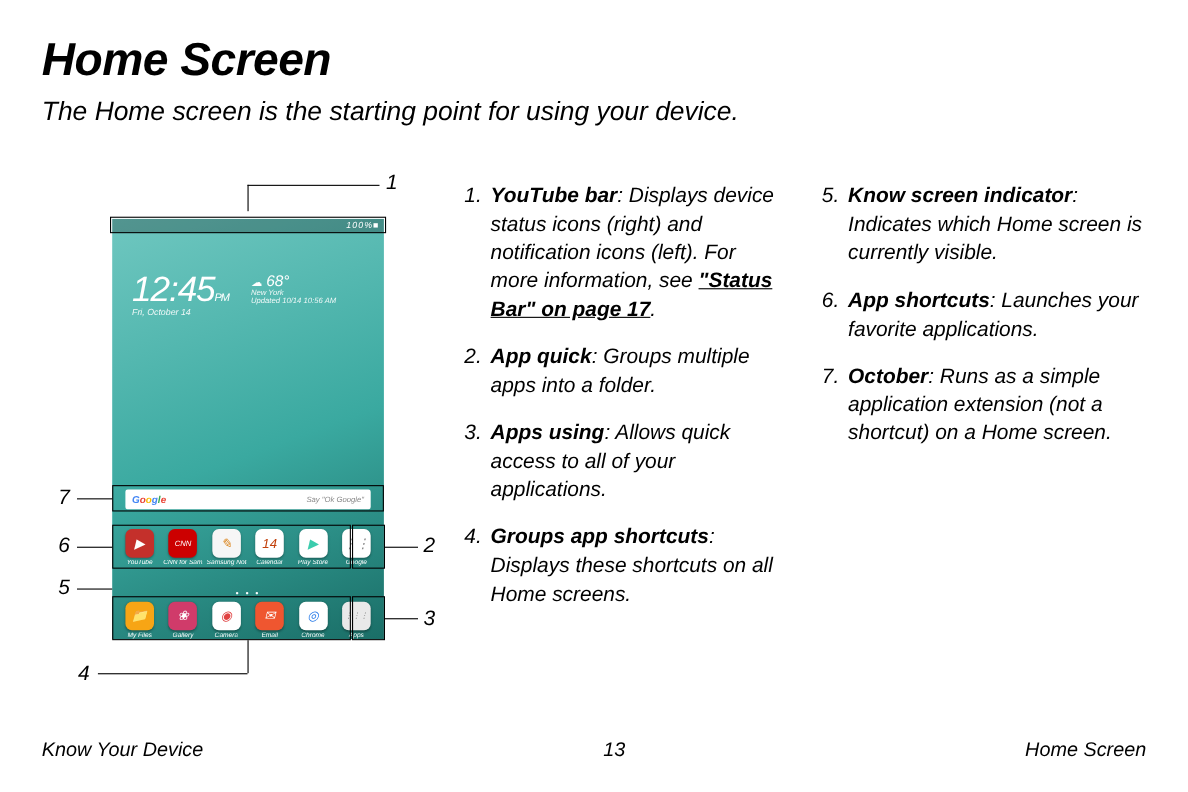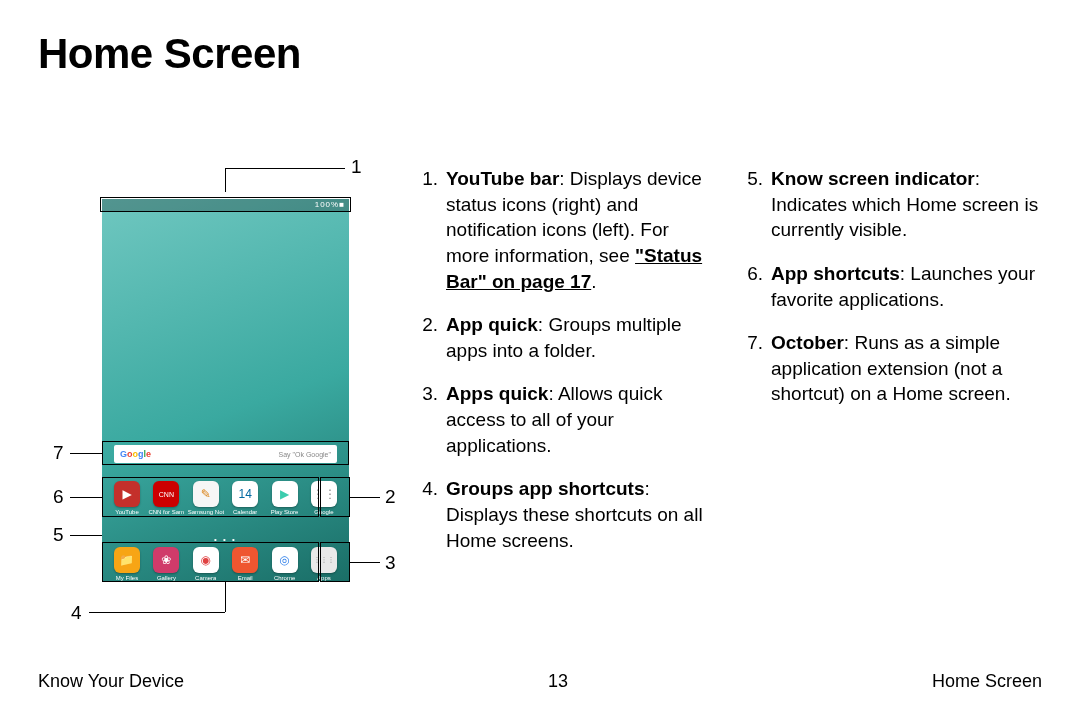--- a/index.html
+++ b/index.html
@@ -10,20 +10,21 @@
     font-family: Arial, Helvetica, sans-serif;
     background: #fff;
     color: #000;
     overflow: hidden;
   }
   .page {
     position: relative;
     width: 1080px;
     height: 720px;
     box-sizing: border-box;
+    font-style: italic;
   }
   .title {
     position: absolute;
     left: 38px;
     top: 30px;
     font-size: 42px;
     font-weight: 800;
     letter-spacing: -0.5px;
   }
   .subtitle {
@@ -204,46 +205,60 @@
     display: flex;
     justify-content: space-between;
     font-size: 18px;
   }
 </style>
 </head>
 <body>
 
 <div class="page">
   <div class="title">Home Screen</div>
+  <div class="subtitle">The Home screen is the starting point for using your device.</div>
 
   <div class="device-wrap">
     <div class="device">
       <div class="screen">
         <div class="statusbar">
           <span class="icons-right">100%■</span>
         </div>
+        <div class="clock-row">
+          <div class="clock-left">
+            <div class="time">
+              <span>12:45</span><span style="font-size:10px">PM</span>
+            </div>
+            <div class="date">Fri, October 14</div>
+          </div>
+          <div class="weather">
+            <span style="font-size:10px">☁</span> <span>68°</span>
+            <span class="small">New York</span>
+            <span class="small">Updated 10/14 10:56 AM</span>
+          </div>
+        </div>
         <div class="search-bar">
           <span class="g"><span>G</span><span>o</span><span>o</span><span>g</span><span>l</span><span>e</span></span>
           <span class="hint">Say "Ok Google"</span>
         </div>
         <div class="icon-row row-apps" id="row-apps">
             <div class="appicon">
               <div class="tile" style="background: rgb(196, 48, 43); font-size: 12px;">▶</div>
               <div class="lbl">YouTube</div>
             </div>
             <div class="appicon">
               <div class="tile" style="background: rgb(204, 0, 0); font-size: 7px;">CNN</div>
               <div class="lbl">CNN for Samsung</div>
             </div>
             <div class="appicon">
               <div class="tile" style="background: rgb(246, 246, 246); color: rgb(217, 125, 13); font-size: 12px;">✎</div>
               <div class="lbl">Samsung Notes</div>
             </div>
             <div class="appicon">
-              <div class="tile" style="background: rgb(255, 255, 255); color: #0369a1; font-size: 12px;">14</div>
+              <div class="tile" style="background: rgb(255, 255, 255); color: #c2410c; font-size: 12px;">14</div>
               <div class="lbl">Calendar</div>
             </div>
             <div class="appicon">
               <div class="tile" style="background: rgb(255, 255, 255); color: rgb(59, 204, 173); font-size: 12px;">▶</div>
               <div class="lbl">Play Store</div>
             </div>
             <div class="appicon">
               <div class="tile" style="background: rgb(255, 255, 255); color: rgb(136, 136, 136); font-size: 12px;">⋮⋮</div>
               <div class="lbl">Google</div>
             </div>
@@ -314,21 +329,21 @@
         <div class="item">
           <div class="n">1.</div>
           <div class="t"><b>YouTube bar</b>: Displays device status icons (right) and notification icons (left). For more information, see <span class="link">"Status Bar" on page 17</span>.</div>
         </div>
         <div class="item">
           <div class="n">2.</div>
           <div class="t"><b>App quick</b>: Groups multiple apps into a folder.</div>
         </div>
         <div class="item">
           <div class="n">3.</div>
-          <div class="t"><b>Apps quick</b>: Allows quick access to all of your applications.</div>
+          <div class="t"><b>Apps using</b>: Allows quick access to all of your applications.</div>
         </div>
         <div class="item">
           <div class="n">4.</div>
           <div class="t"><b>Groups app shortcuts</b>: Displays these shortcuts on all Home screens.</div>
         </div>
       </div>
     <div class="col" id="col2">
         <div class="item">
           <div class="n">5.</div>
           <div class="t"><b>Know screen indicator</b>: Indicates which Home screen is currently visible.</div>

